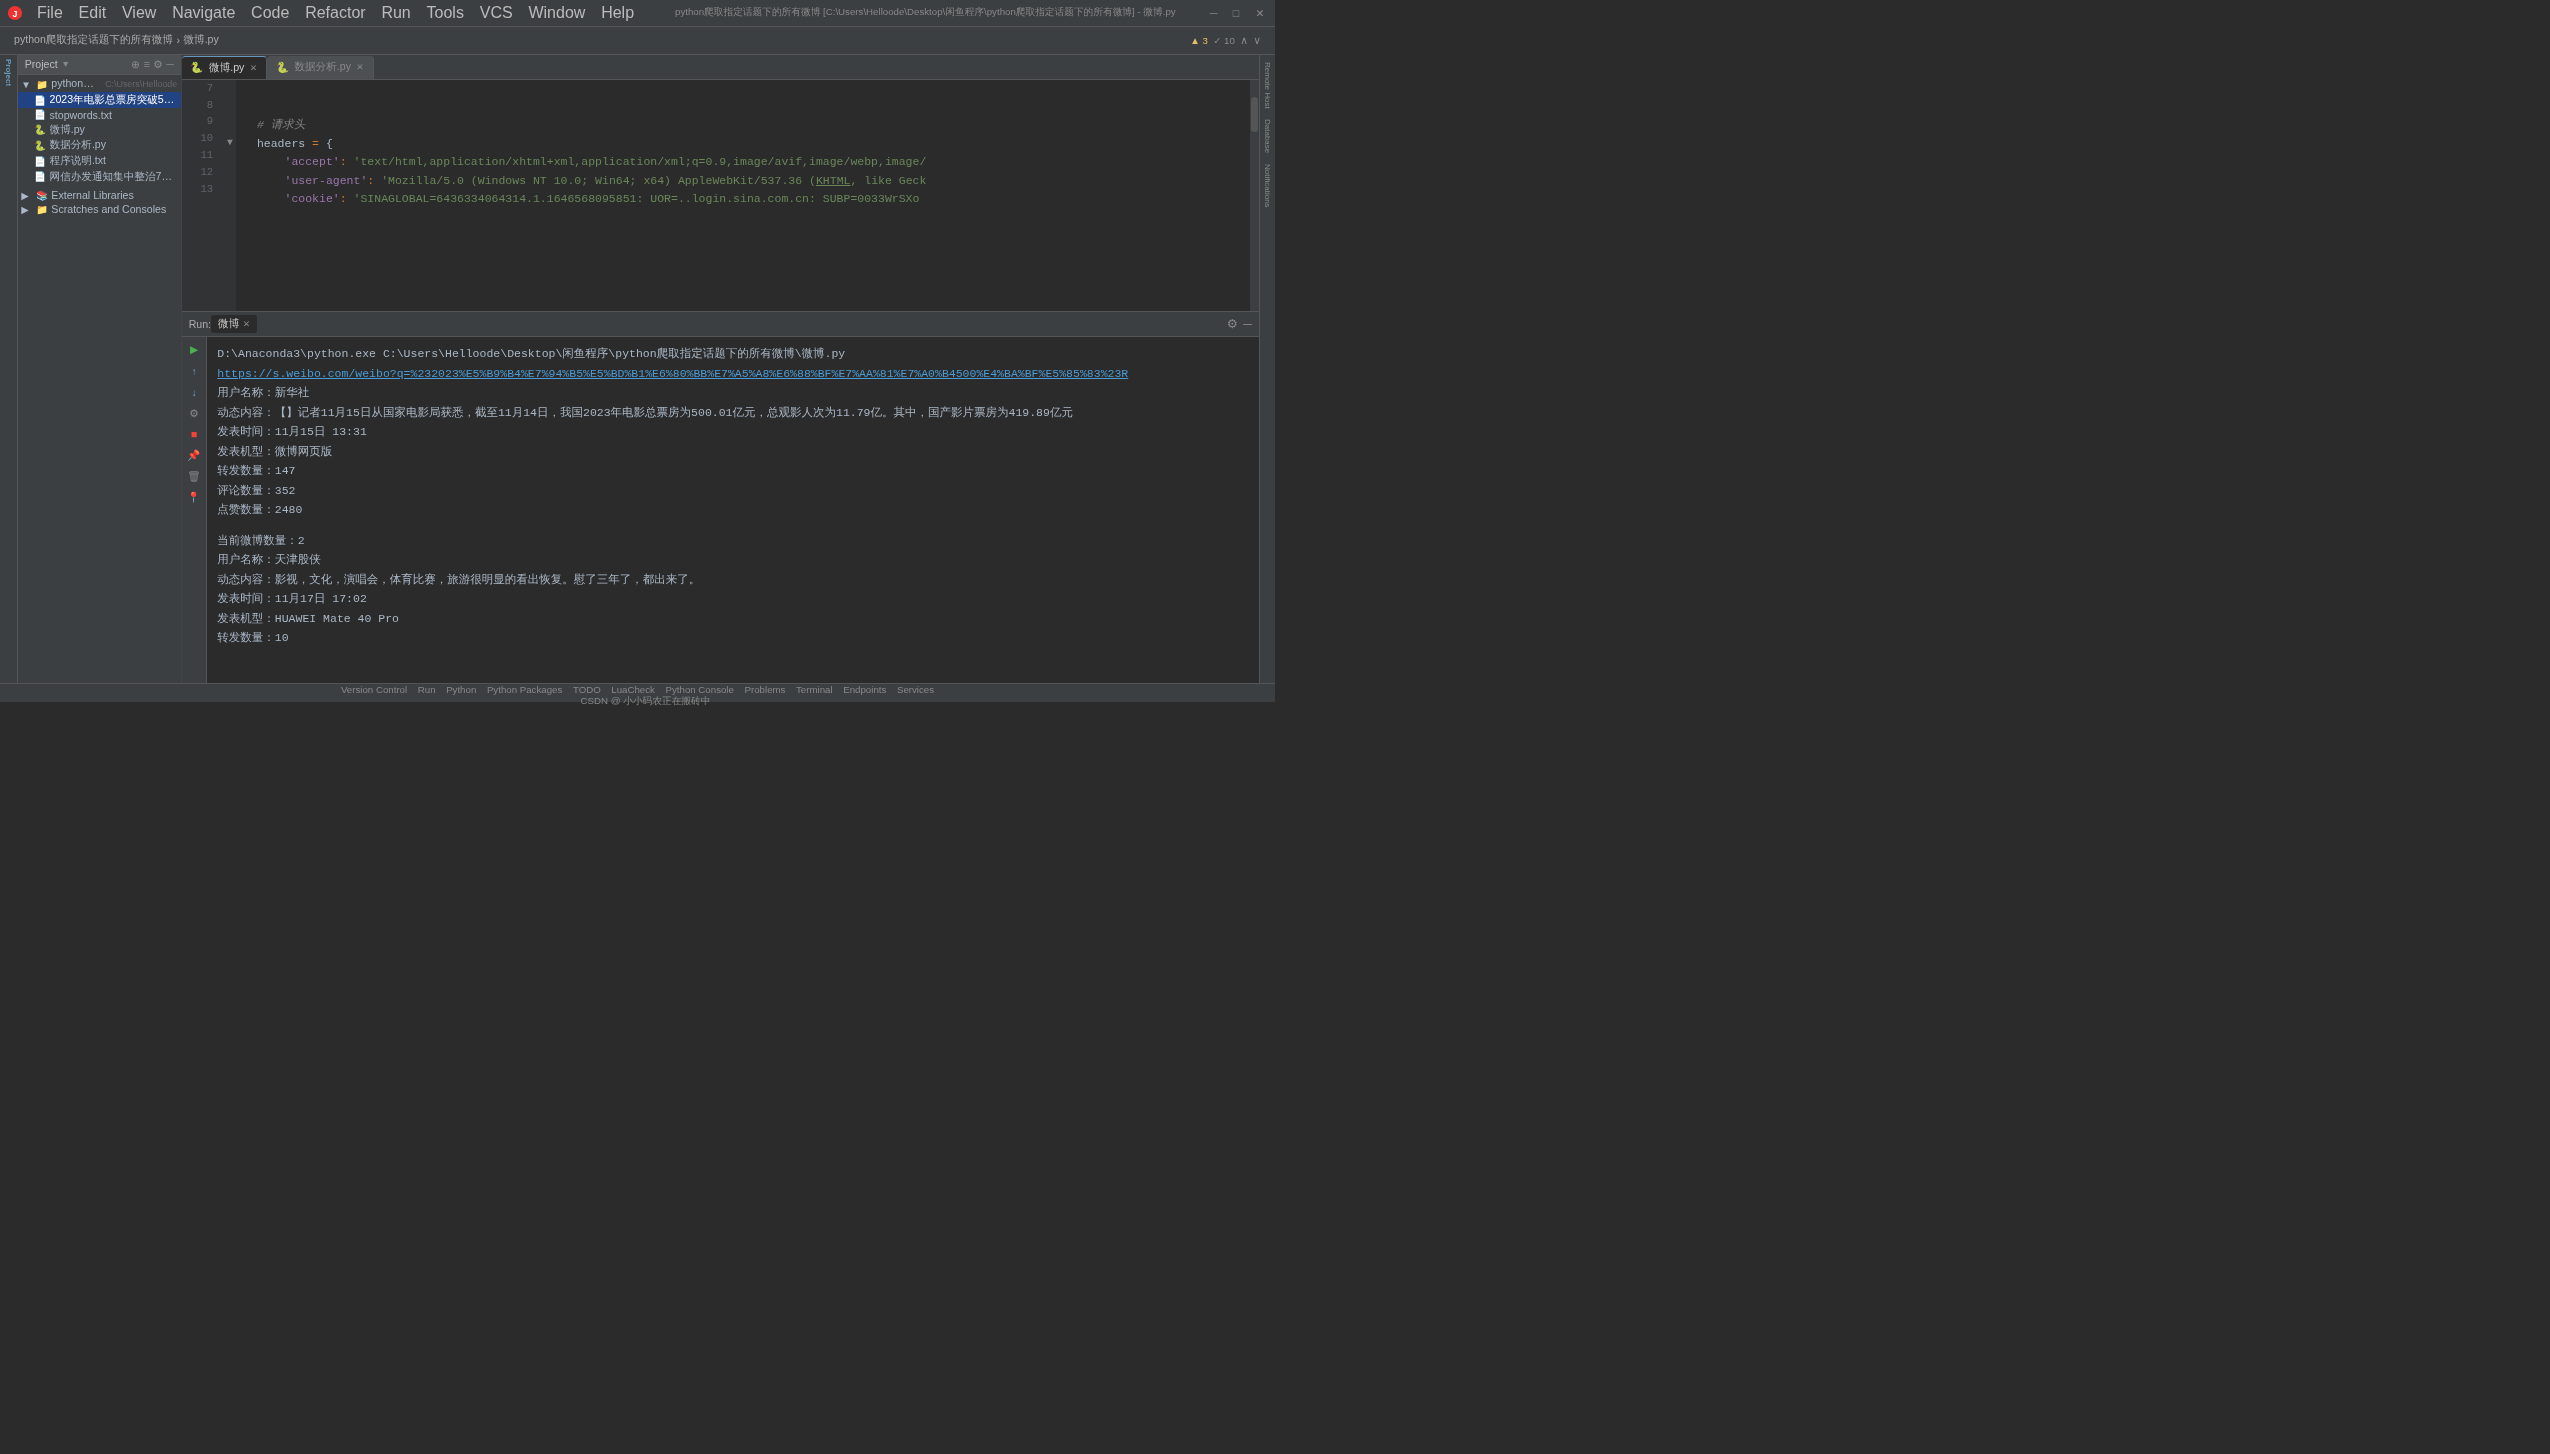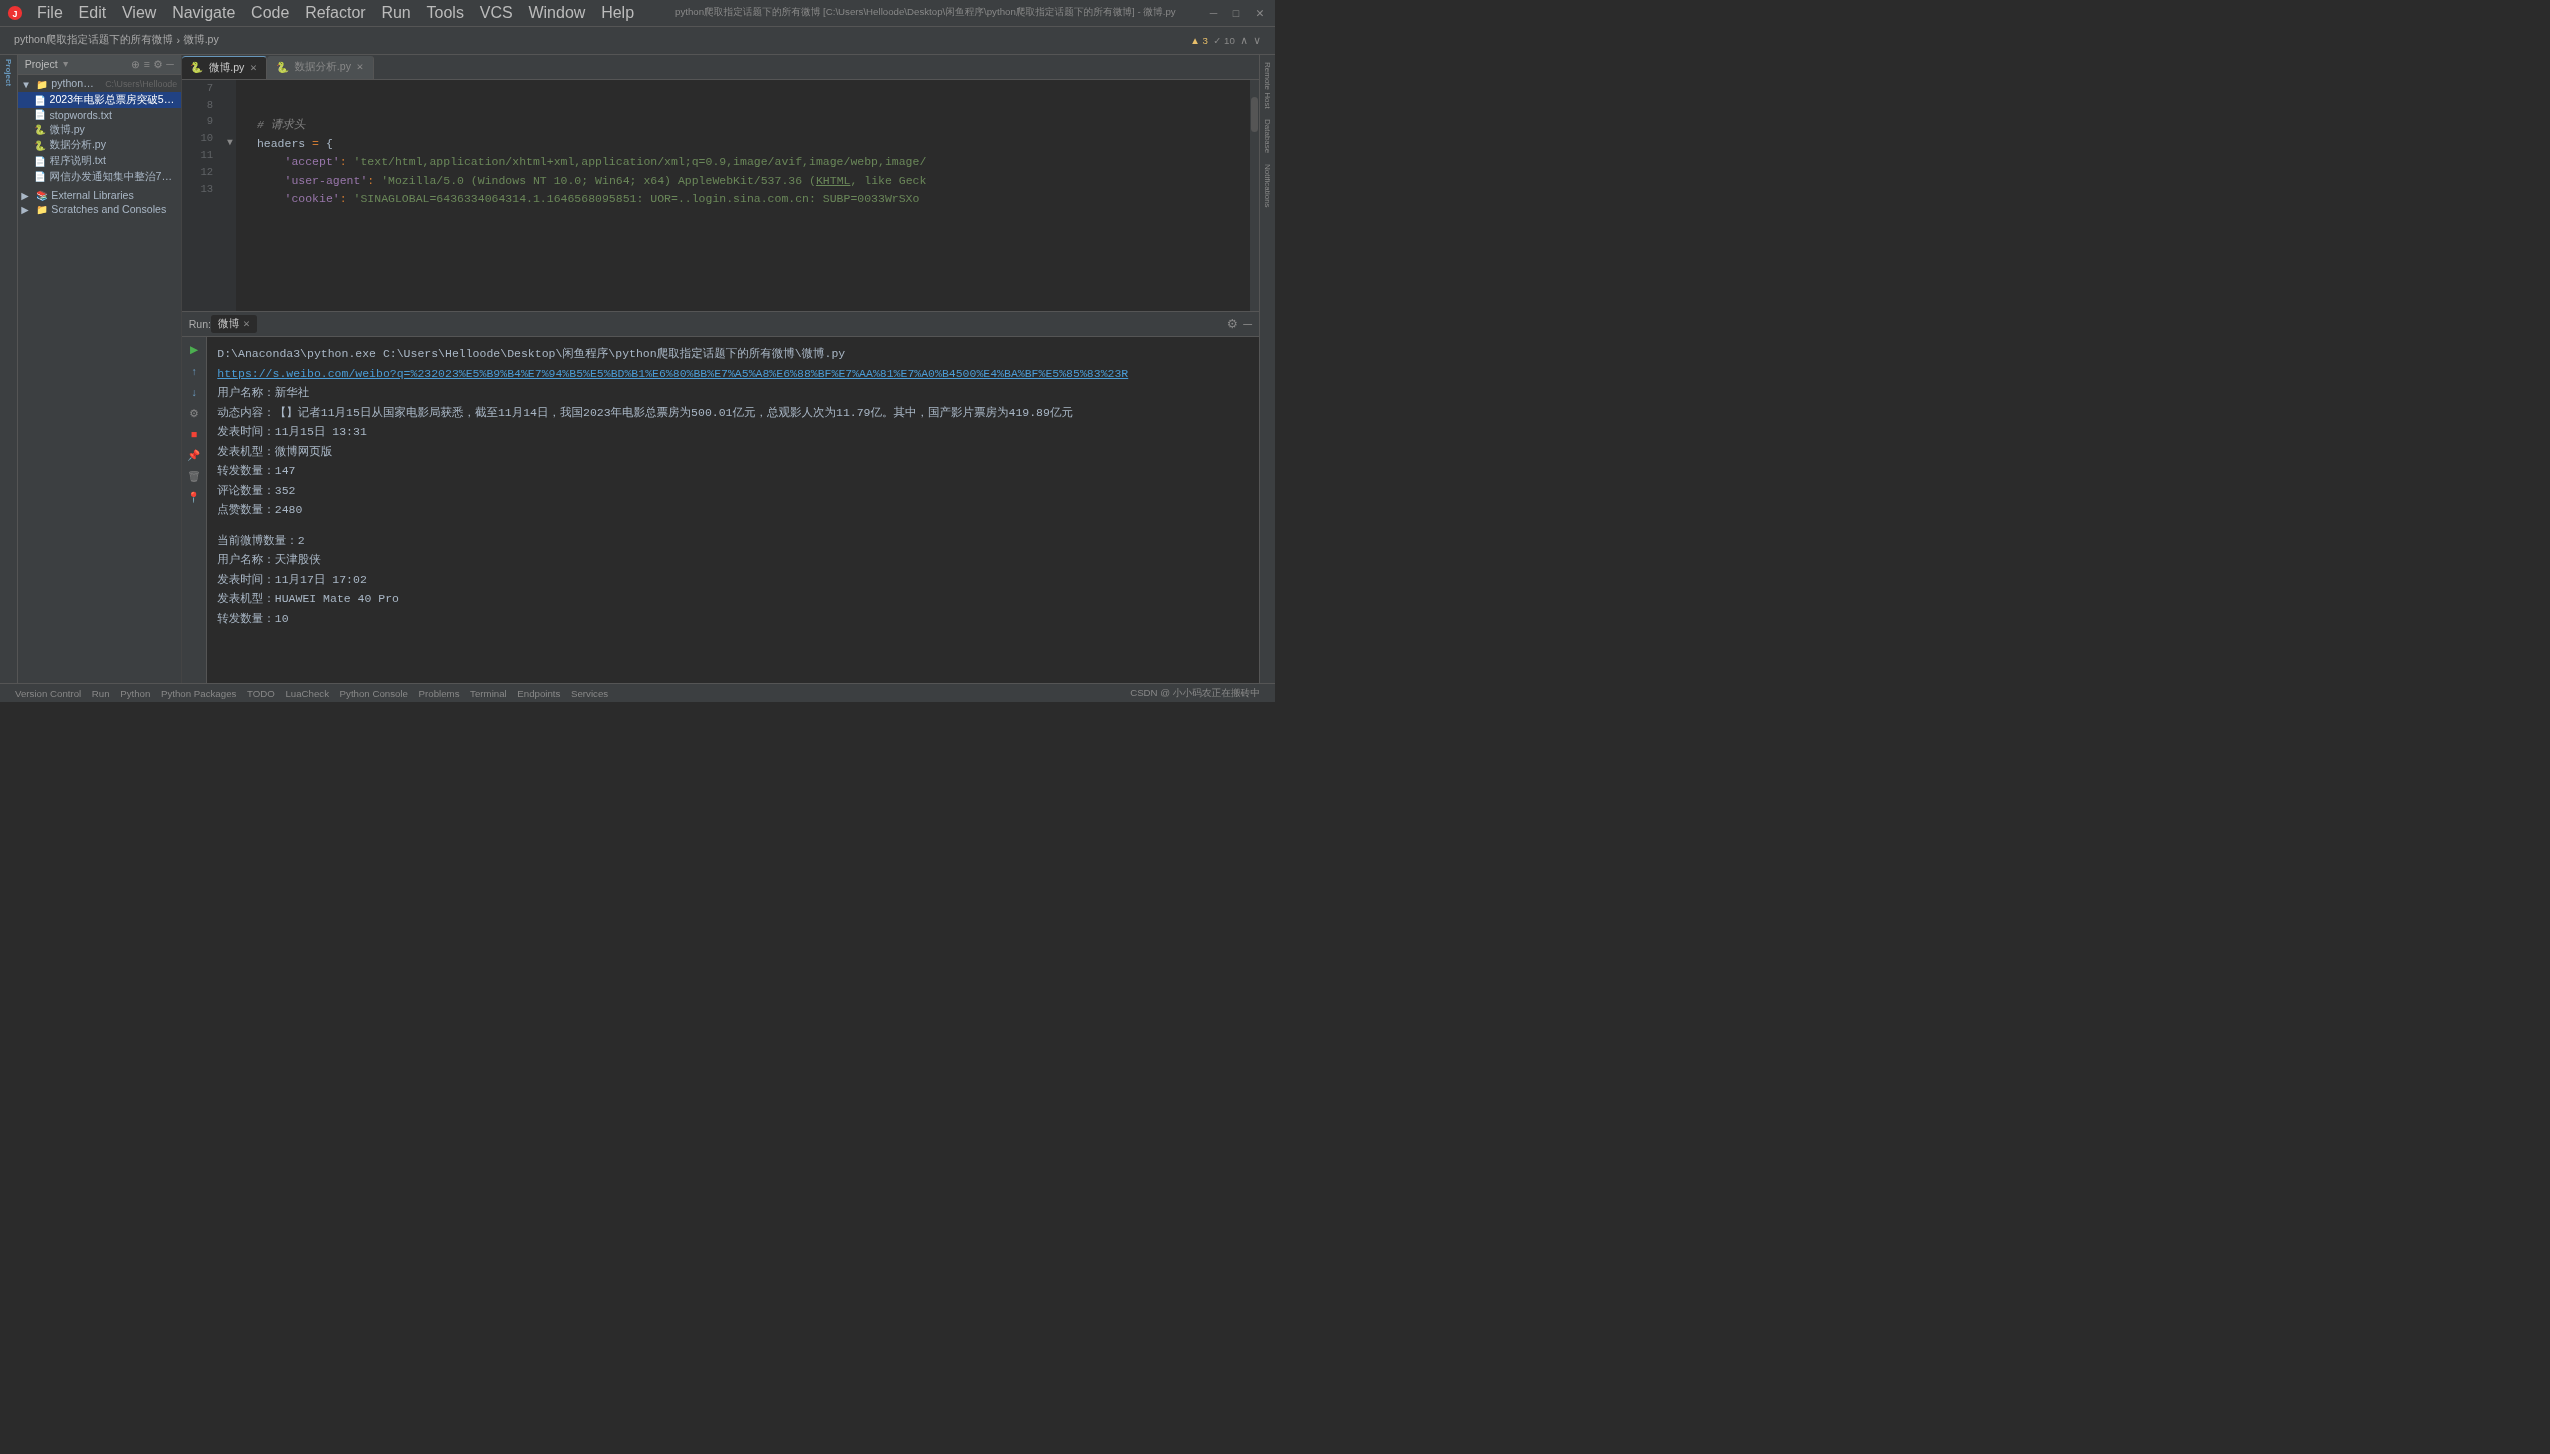--- a/index.html
+++ b/index.html
@@ -336,24 +336,25 @@
     .run-output .cmd-line { color: #a9b7c6; }
     .run-output .section-gap { height: 10.6px; }
 
     
     .status-bar {
       height: 19.5px;
       background: #3c3f41;
       display: flex;
       align-items: center;
       justify-content: space-between;
-      padding: 0 15px;
+      padding: 0 1px;
       font-size: 9.7px;
       color: #888;
       border-top: 0.9px solid #555;
+      flex-direction: column;
     }
     .status-left { display: flex; gap: 10.6px; align-items: center; }
     .status-right { display: flex; gap: 10.6px; align-items: center; margin-left: 16px; }
 
     
     ::-webkit-scrollbar { width: 5.3px; height: 5.3px; }
     ::-webkit-scrollbar-track { background: #2b2b2b; }
     ::-webkit-scrollbar-thumb { background: #555; border-radius: 2.7px; }
 
     .editor-scrollbar {
@@ -588,20 +589,21 @@
           <div>  用户名称：<span>新华社</span></div>
           <div>  动态内容：<span>【】记者11月15日从国家电影局获悉，截至11月14日，我国2023年电影总票房为500.01亿元，总观影人次为11.79亿。其中，国产影片票房为419.89亿元</span></div>
           <div>  发表时间：<span>11月15日  13:31</span></div>
           <div>  发表机型：<span>微博网页版</span></div>
           <div>  转发数量：<span>147</span></div>
           <div>  评论数量：<span>352</span></div>
           <div>  点赞数量：<span>2480</span></div>
           <div class="section-gap"></div>
           <div>当前微博数量：<span>2</span></div>
           <div>  用户名称：<span>天津股侠</span></div>
+          <div>  动态内容：<span>影视，文化，演唱会，体育比赛，旅游很明显的看出恢复。慰了三年了，都出来了。</span></div>
           <div>  发表时间：<span>11月17日  17:02</span></div>
           <div>  发表机型：<span>HUAWEI Mate 40 Pro</span></div>
           <div>  转发数量：<span>10</span></div>
         </div>
       </div>
     </div>
   </div>
 
   <div class="right-sidebar">
     <div class="right-tab" style="writing-mode:vertical-lr;font-size:8px;">Remote Host</div>

